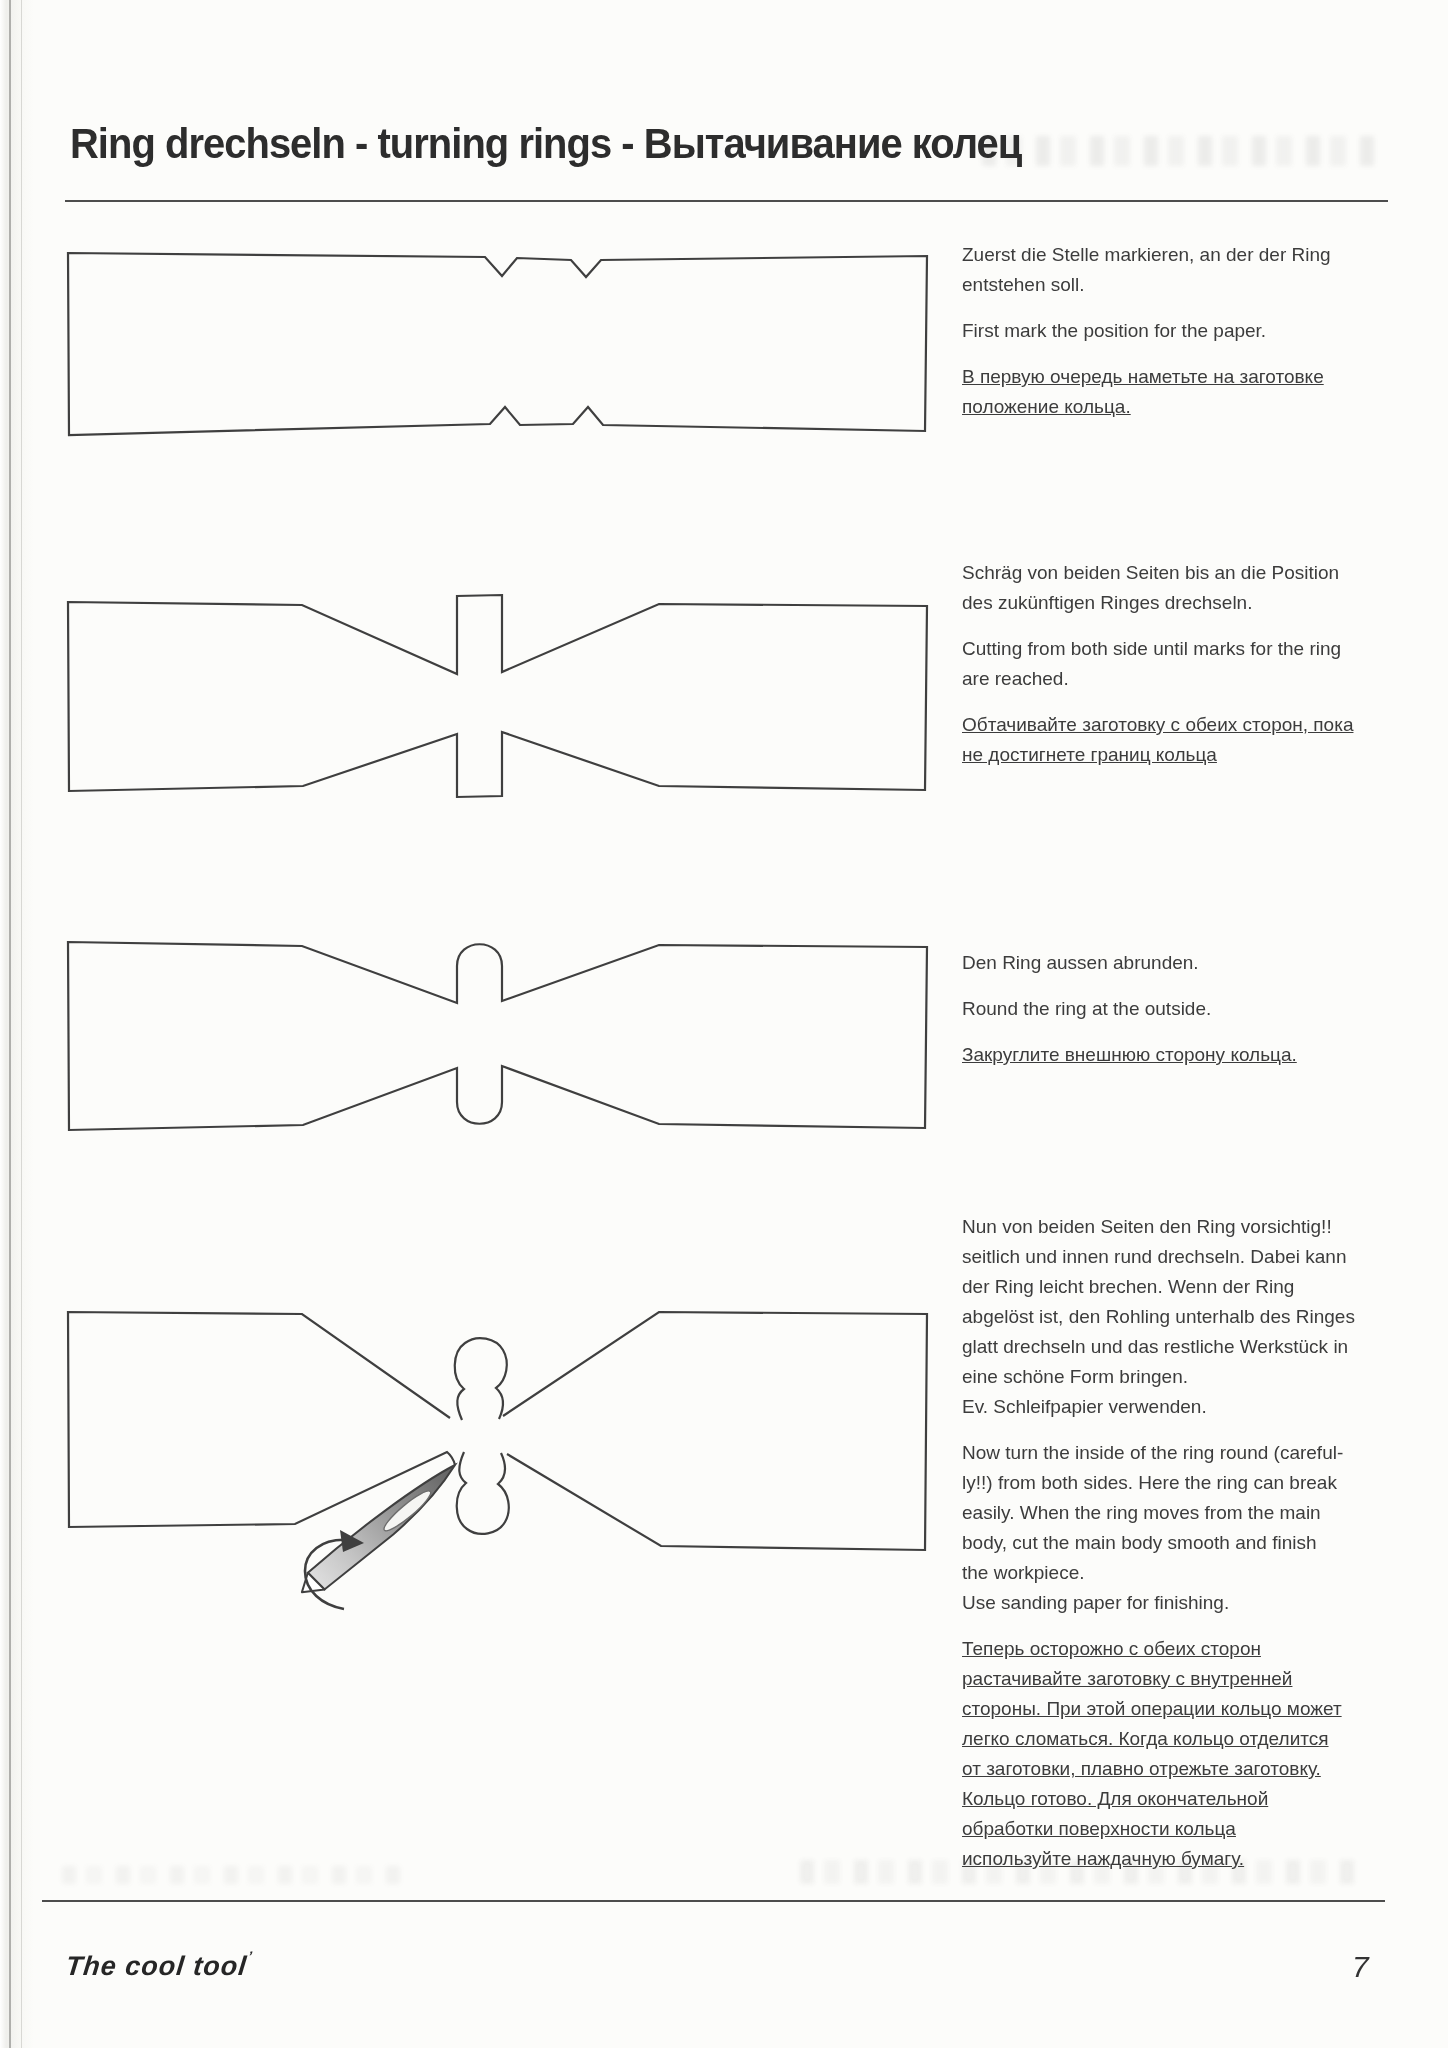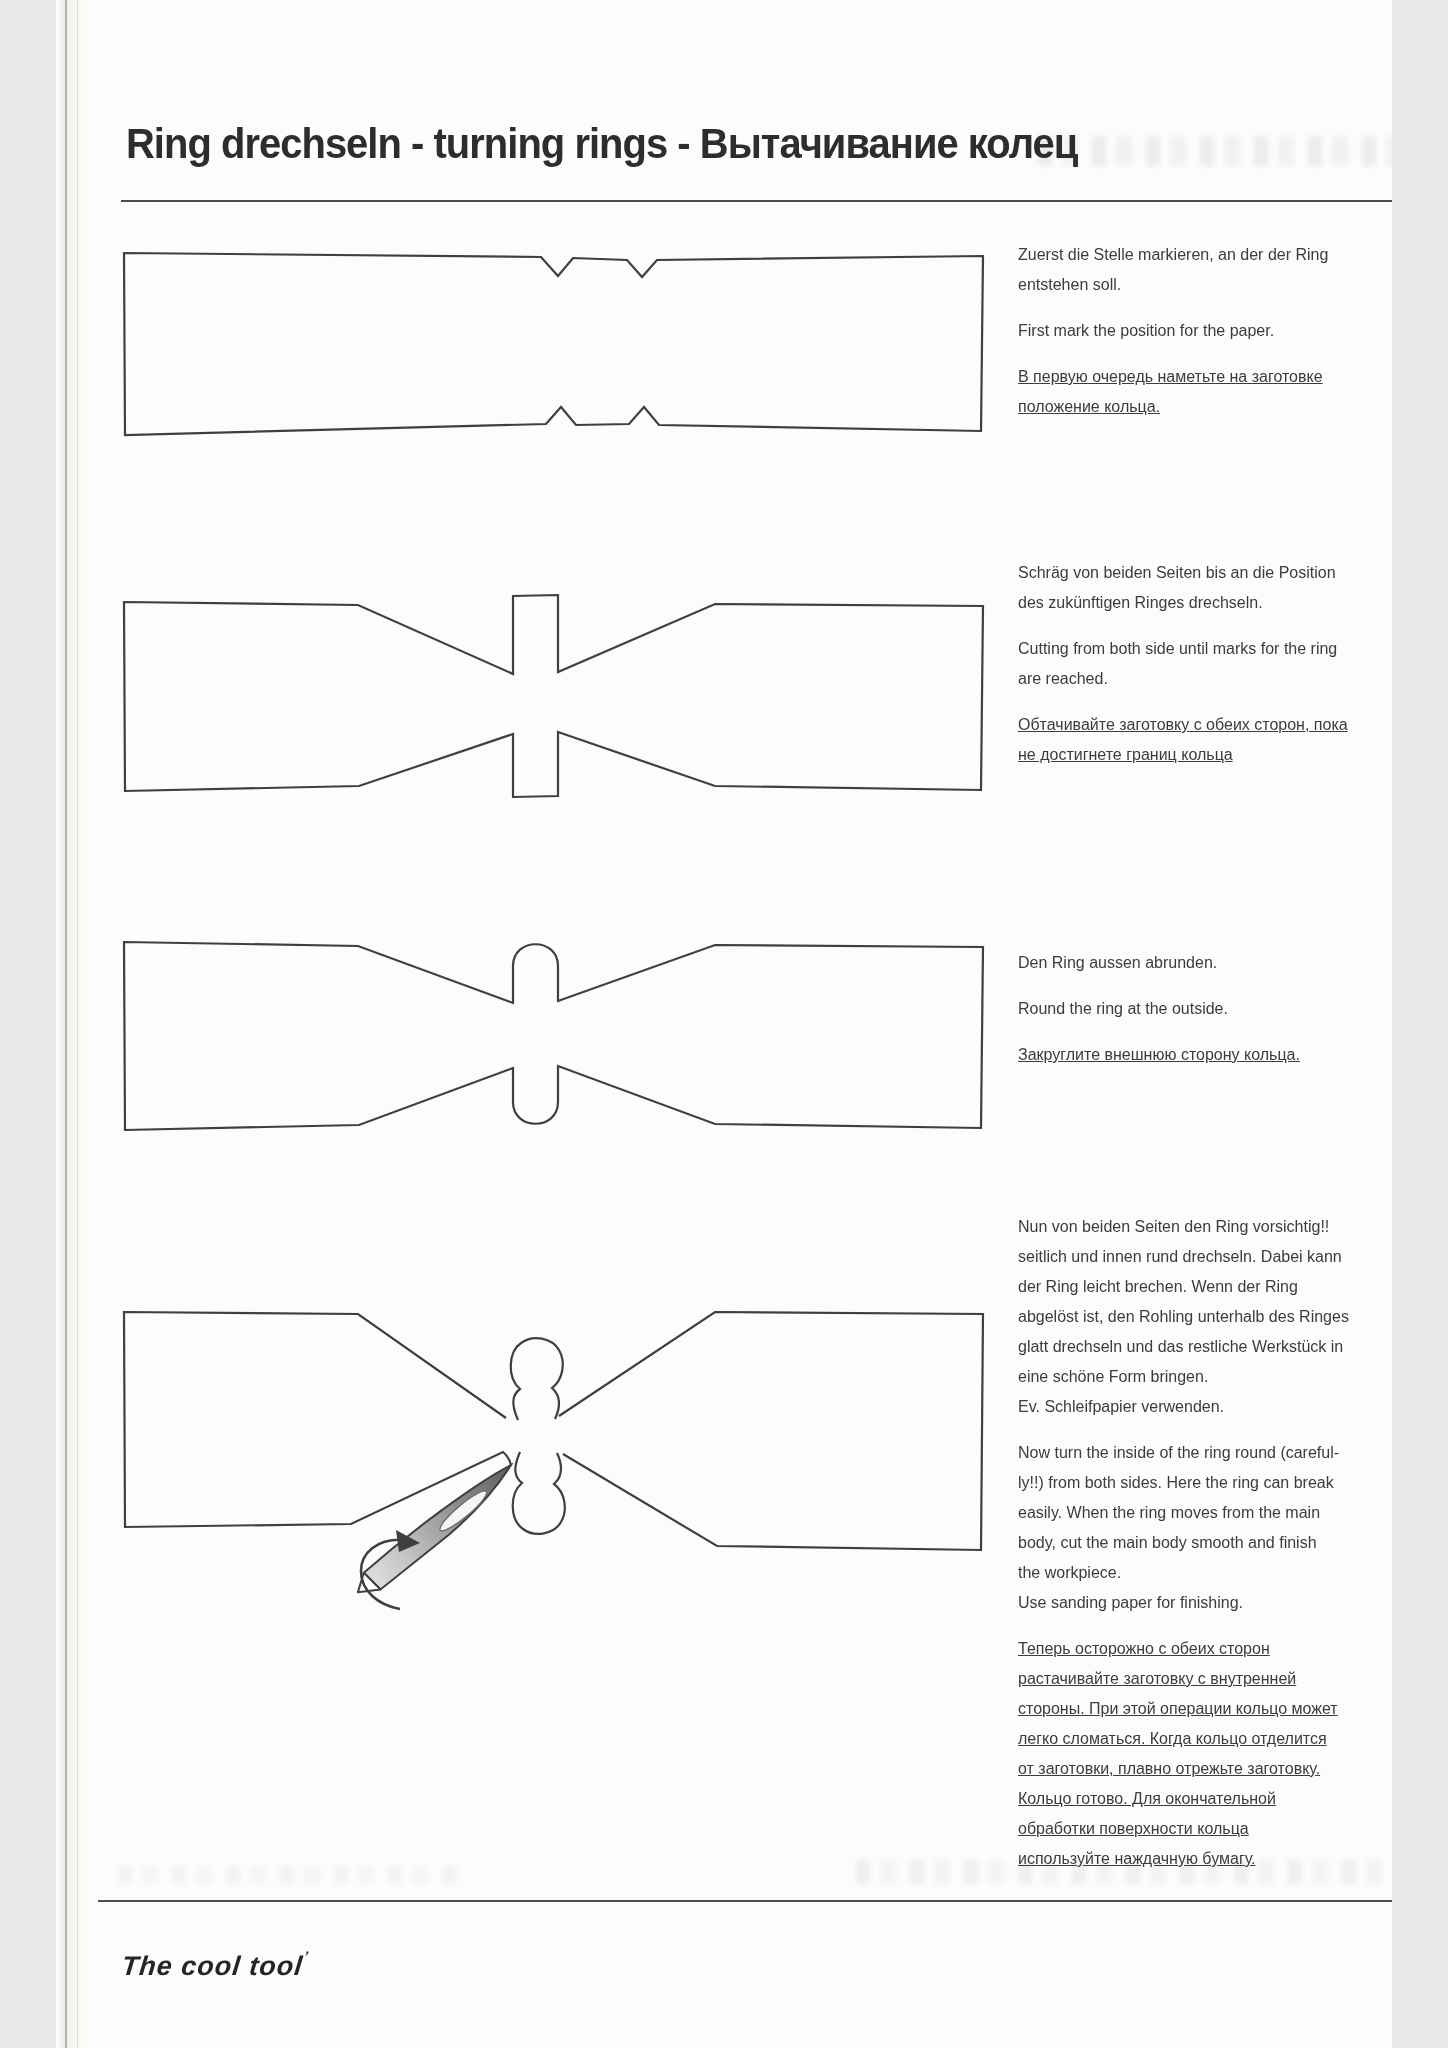--- a/index.html
+++ b/index.html
@@ -1,36 +1,36 @@
 <!DOCTYPE html>
 <html><head>
 <meta charset="utf-8">
 <style>
   html,body{margin:0;padding:0;background:#e9e9e7;}
   .page{
-    position:relative;width:1336px;height:2048px;margin:0 auto;
+    position:relative;width:1448px;height:2048px;margin:0 auto;
     background:#fcfcfa;overflow:hidden;
     font-family:"Liberation Sans", sans-serif;color:#3b3b3b;
   }
   
   .page-edge{position:absolute;left:0;top:0;width:34px;height:2048px;
     background:linear-gradient(90deg,#ffffff 0,#efefec 18%,#f7f7f4 55%,#fcfcfa 100%);}
   .edge-line1{position:absolute;left:9px;top:0;width:2px;height:2048px;background:#a3a3a0;opacity:.85;}
   .edge-line2{position:absolute;left:21px;top:0;width:1px;height:2048px;background:#d8d8d4;}
 
   .title{
     position:absolute;left:70px;top:120px;width:1200px;
     font-size:42px;font-weight:bold;letter-spacing:-1px;color:#2d2d2d;
     transform:scaleX(.95);transform-origin:left top;white-space:nowrap;
   }
   .rule{position:absolute;height:2px;background:#4d4d4d;}
   .rule-top{left:65px;top:200px;width:1323px;}
   .rule-bottom{left:42px;top:1900px;width:1343px;}
 
-  .textblock{position:absolute;left:962px;width:452px;font-size:16px;line-height:30px;color:#3c3c3c;}
+  .textblock{position:absolute;left:962px;width:452px;font-size:19px;line-height:30px;color:#3c3c3c;}
   .para{white-space:pre-line;margin:0 0 16px 0;}
   .para:last-child{margin-bottom:0;text-decoration:underline;}
 
   .diagram{position:absolute;left:65px;}
   .diagram svg{display:block;}
   .outline{fill:none;stroke:#3f3f3f;stroke-width:2.2;stroke-linejoin:miter;}
 
   .footer-logo{
     position:absolute;left:66px;top:1948px;
     font-size:27px;font-weight:800;font-style:italic;letter-spacing:1px;color:#262626;

